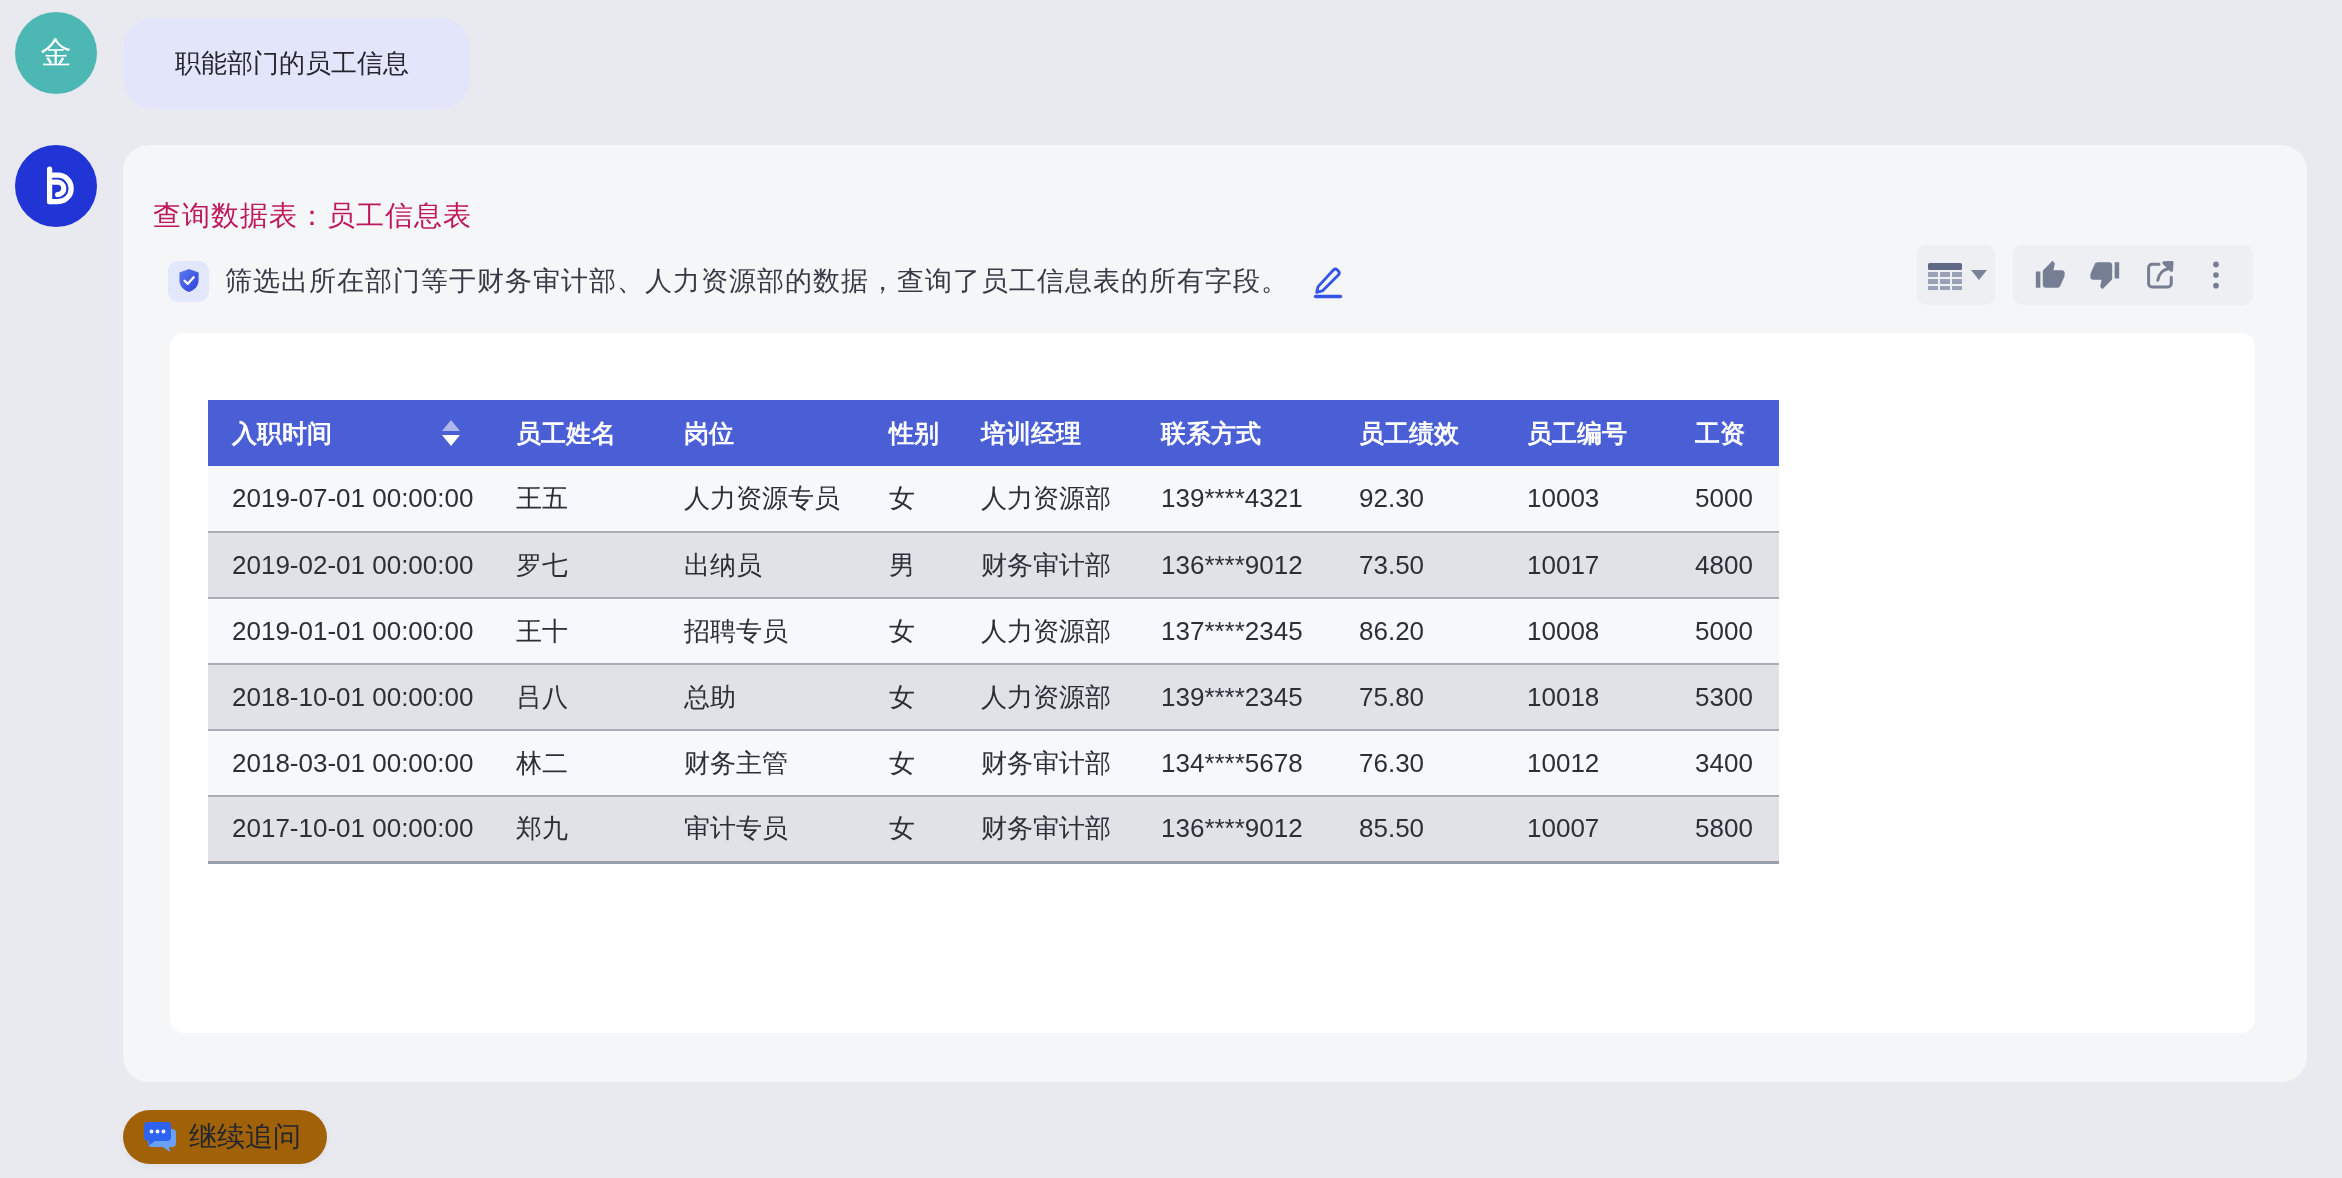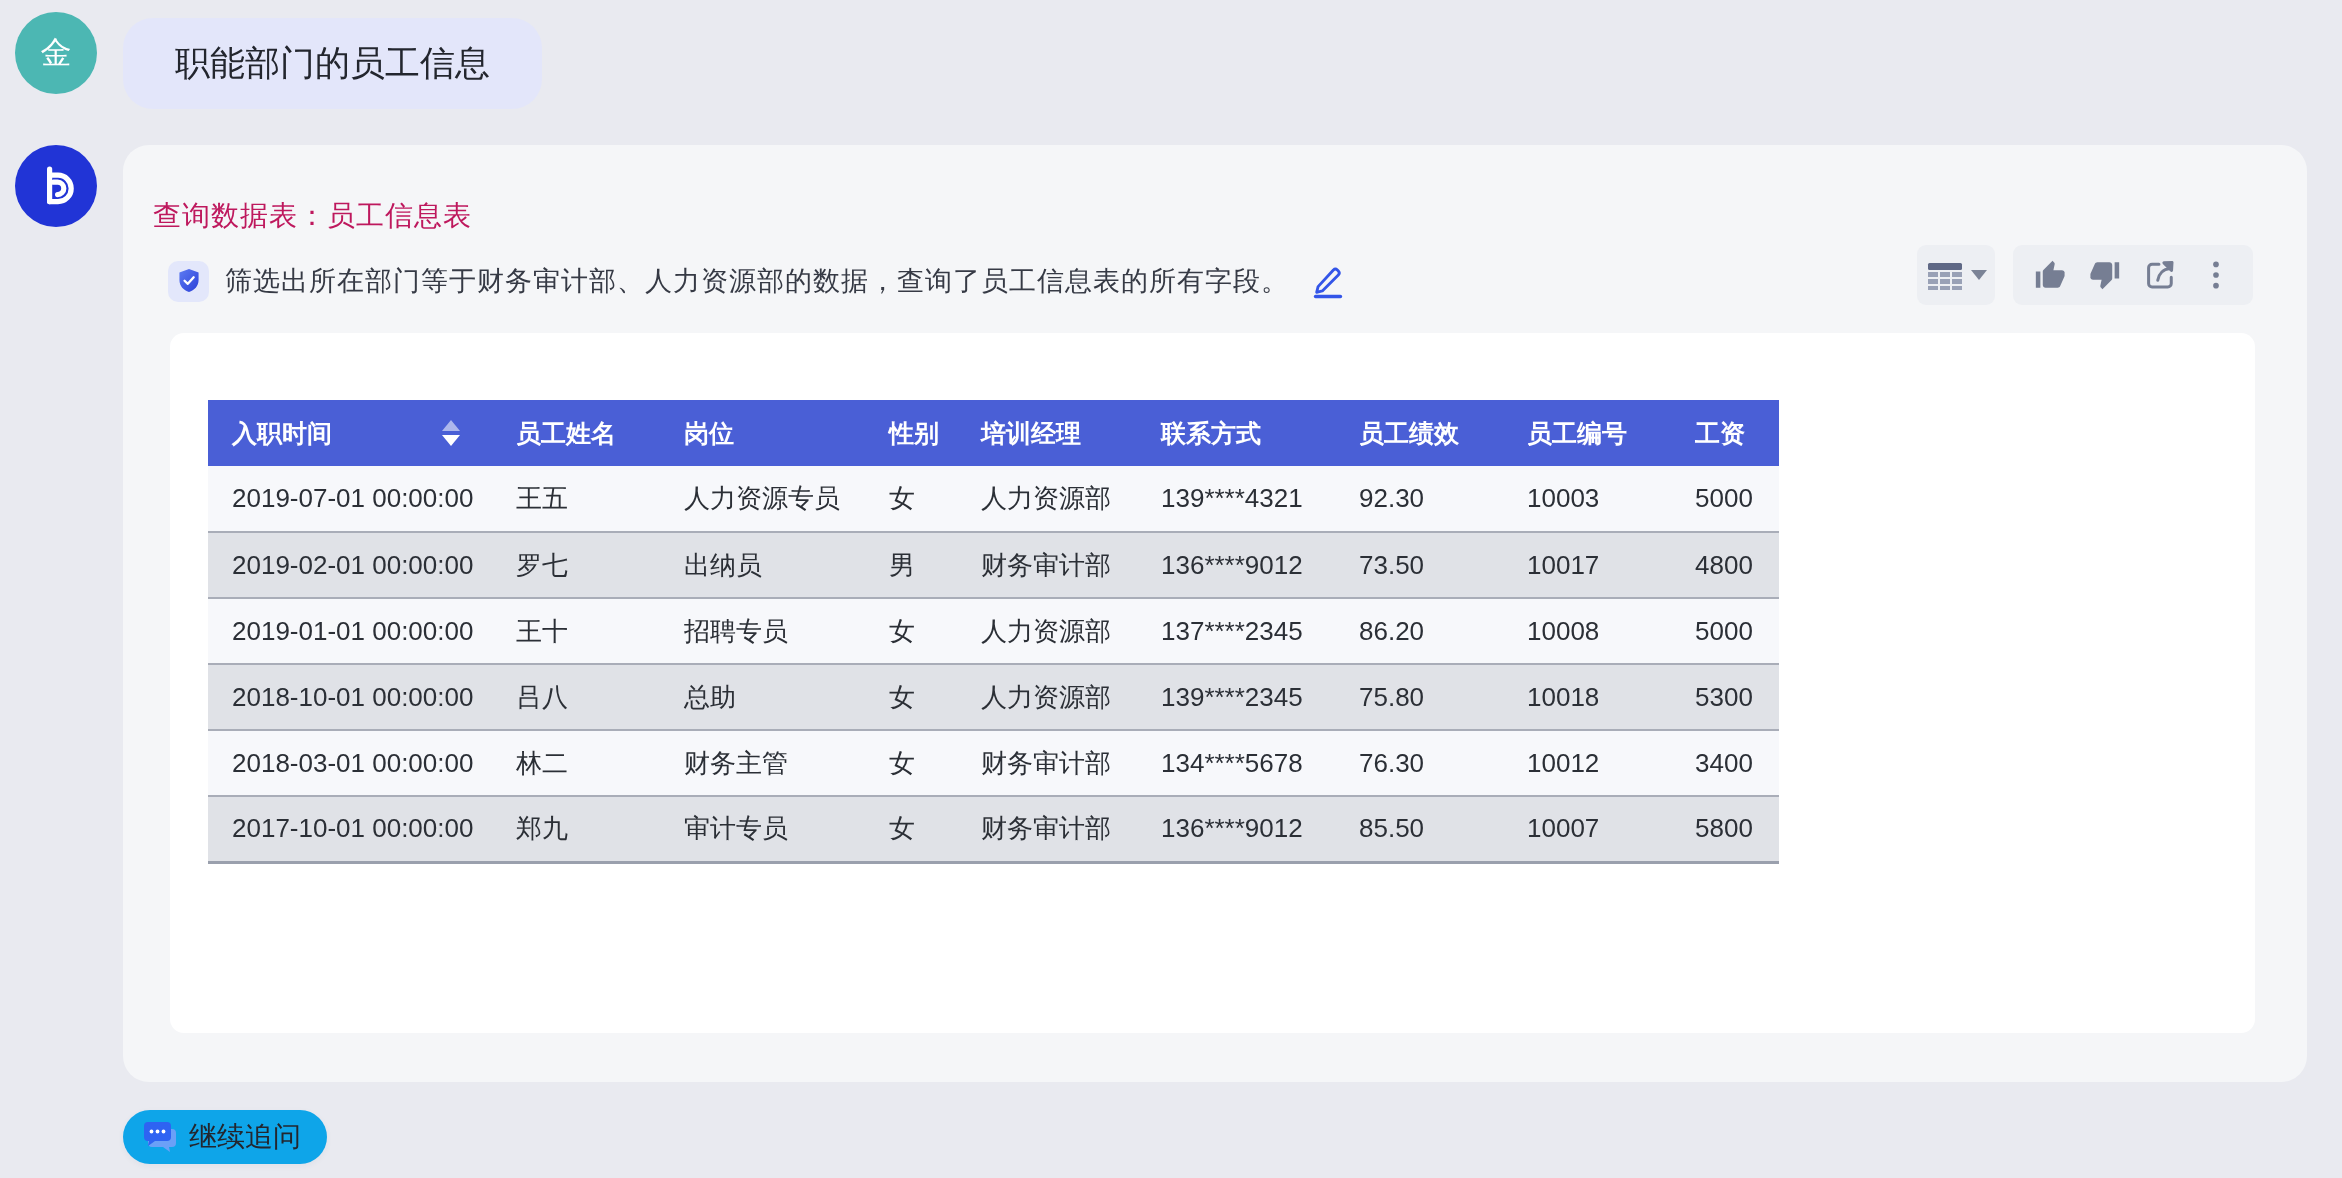--- a/index.html
+++ b/index.html
@@ -12,21 +12,21 @@
   
   .user-avatar{
     position:absolute;left:15px;top:12px;width:82px;height:82px;border-radius:50%;
     background:#4cb7b3;color:#fff;font-size:31px;
     display:flex;align-items:center;justify-content:center;
   }
   .user-bubble{
     position:absolute;left:123px;top:18px;height:91px;min-width:347px;box-sizing:border-box;
     background:#e3e6fa;border-radius:30px;
     display:flex;align-items:center;padding:0 52px;
-    font-size:35px;color:#23262e;
+    font-size:26px;color:#23262e;
   }
   
   .bot-avatar{
     position:absolute;left:15px;top:145px;width:82px;height:82px;border-radius:50%;
     background:#2134d6;display:flex;align-items:center;justify-content:center;
   }
   .card{
     position:absolute;left:123px;top:145px;width:2184px;height:937px;
     background:#f5f6f8;border-radius:26px;
   }
@@ -85,21 +85,21 @@
   table.data tbody tr:nth-child(odd) td{background:#f7f8fb;}
   table.data tbody tr:nth-child(even) td{background:#e0e2e7;}
   table.data tbody td{border-bottom:2px solid #a9adb8;}
   table.data tbody tr:last-child td{border-bottom:3px solid #9aa0ad;}
   .sort{position:absolute;right:40px;top:50%;transform:translateY(-50%);display:flex;flex-direction:column;gap:4px;cursor:pointer;}
   .sort .up{width:0;height:0;border-left:9px solid transparent;border-right:9px solid transparent;border-bottom:11px solid rgba(255,255,255,0.55);}
   .sort .dn{width:0;height:0;border-left:9px solid transparent;border-right:9px solid transparent;border-top:11px solid #ffffff;}
   
   .follow-up{
     position:absolute;left:123px;top:1110px;height:54px;
-    background:#0ea5e9;border:none;border-radius:27px;
+    background:#a16207;border:none;border-radius:27px;
     display:flex;align-items:center;gap:12px;padding:0 26px 0 20px;
     font-size:28px;color:#23262e;cursor:pointer;
     box-shadow:0 2px 6px rgba(40,50,90,0.05);
     font-family:"Liberation Sans","DejaVu Sans",sans-serif;
   }
 </style>
 </head>
 <body>
 
 <div class="user-avatar">

